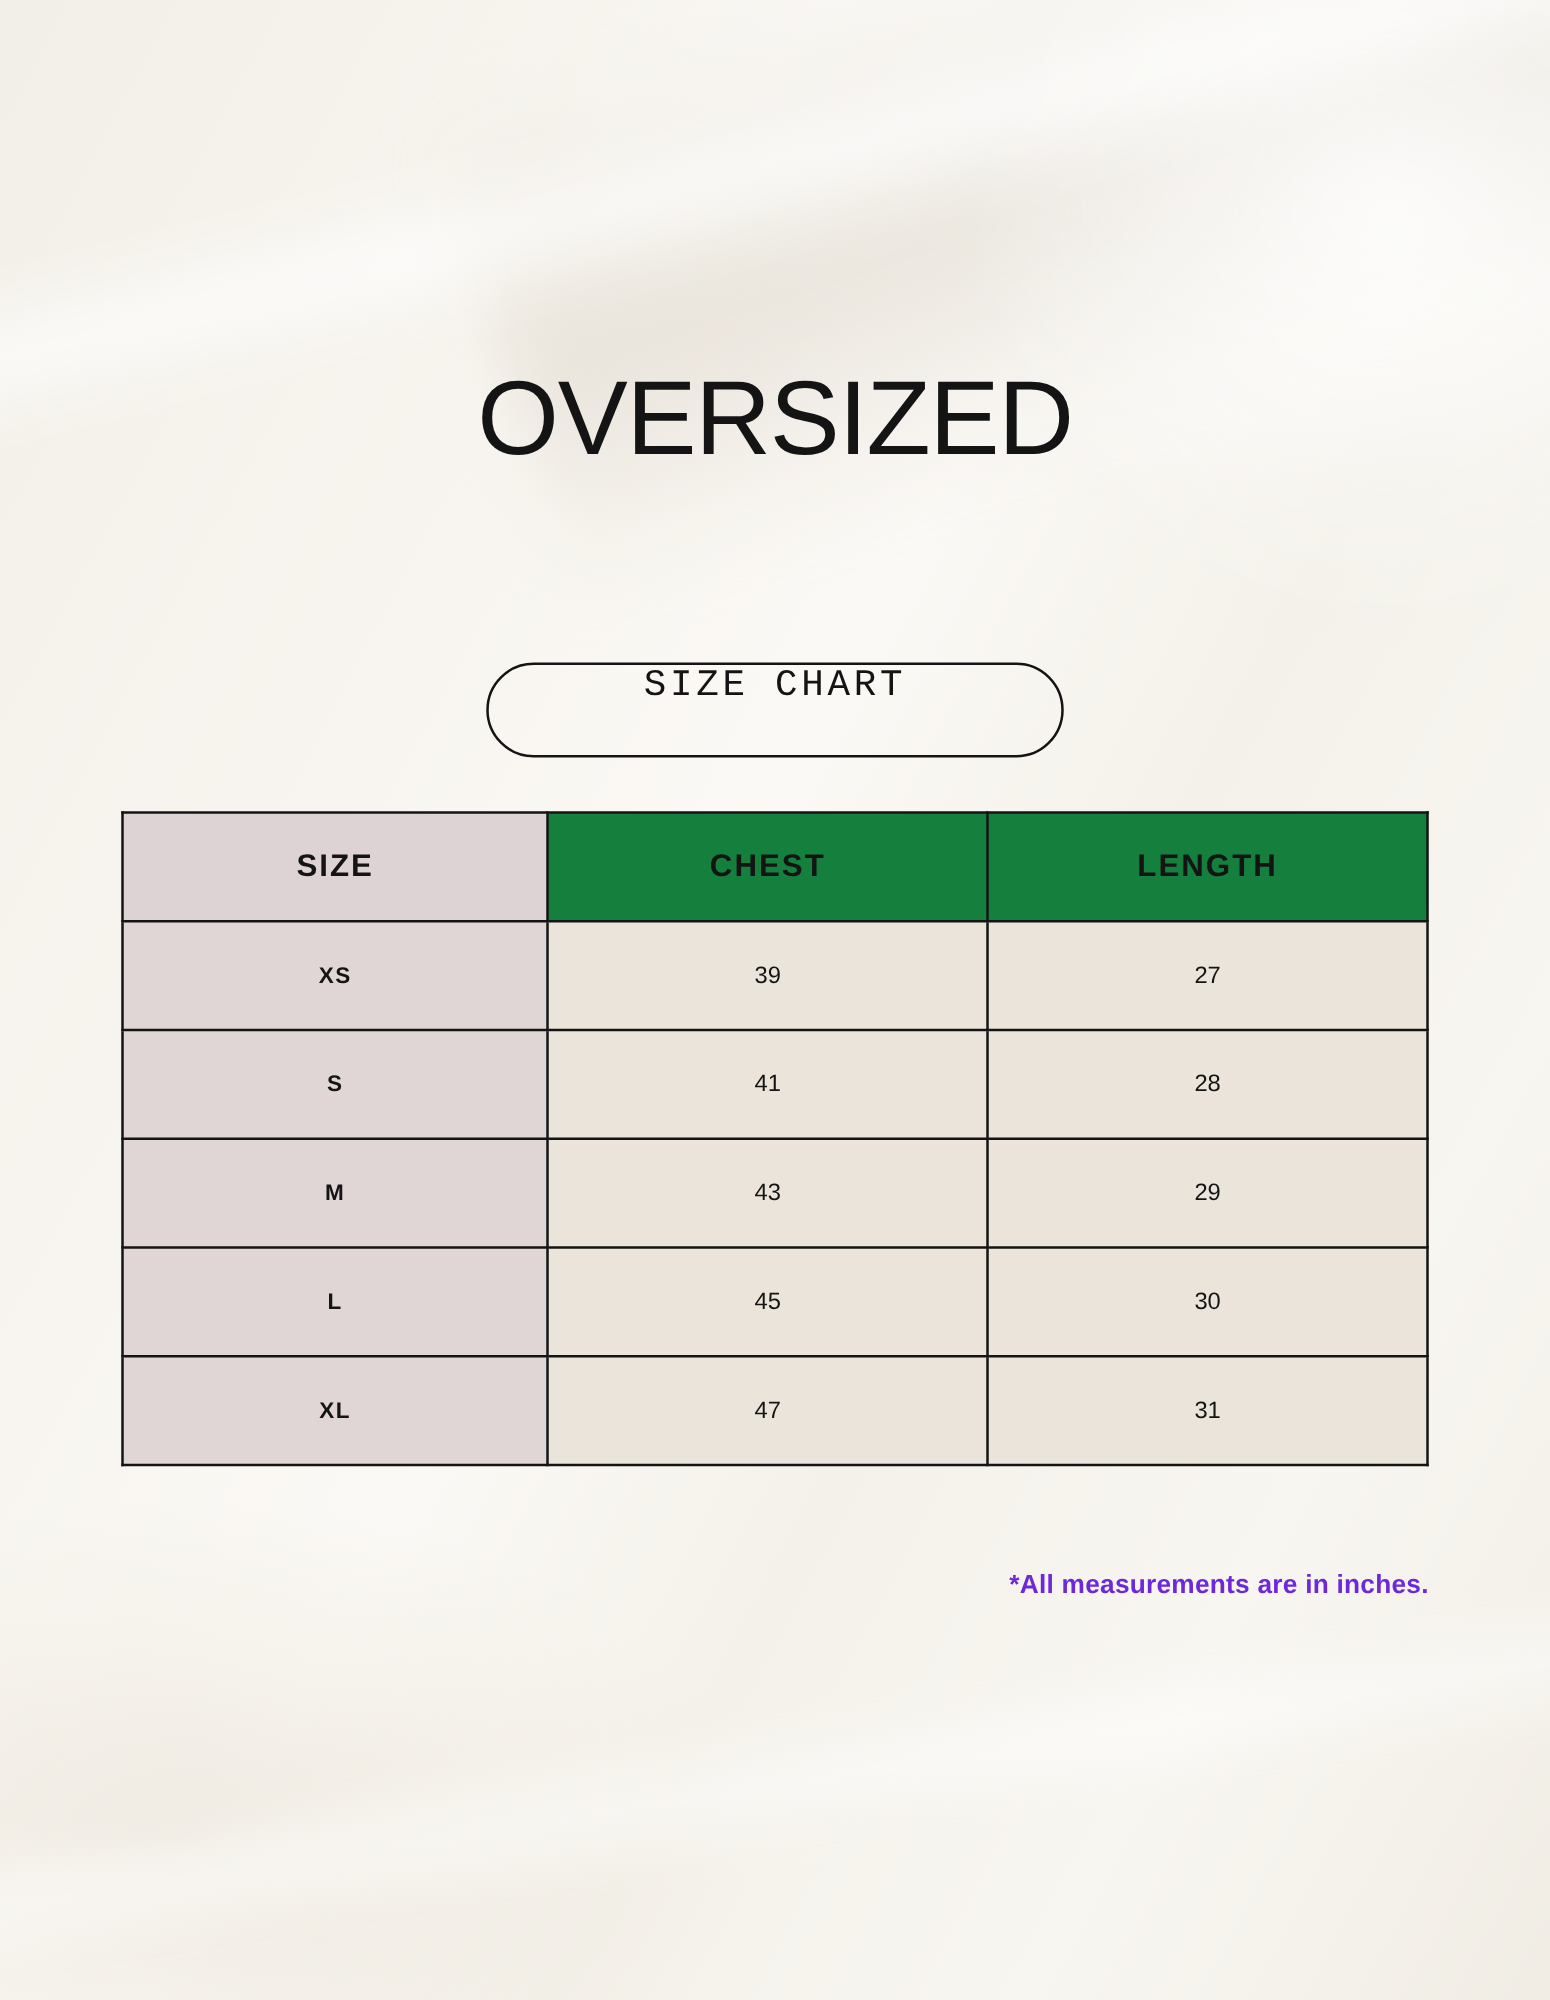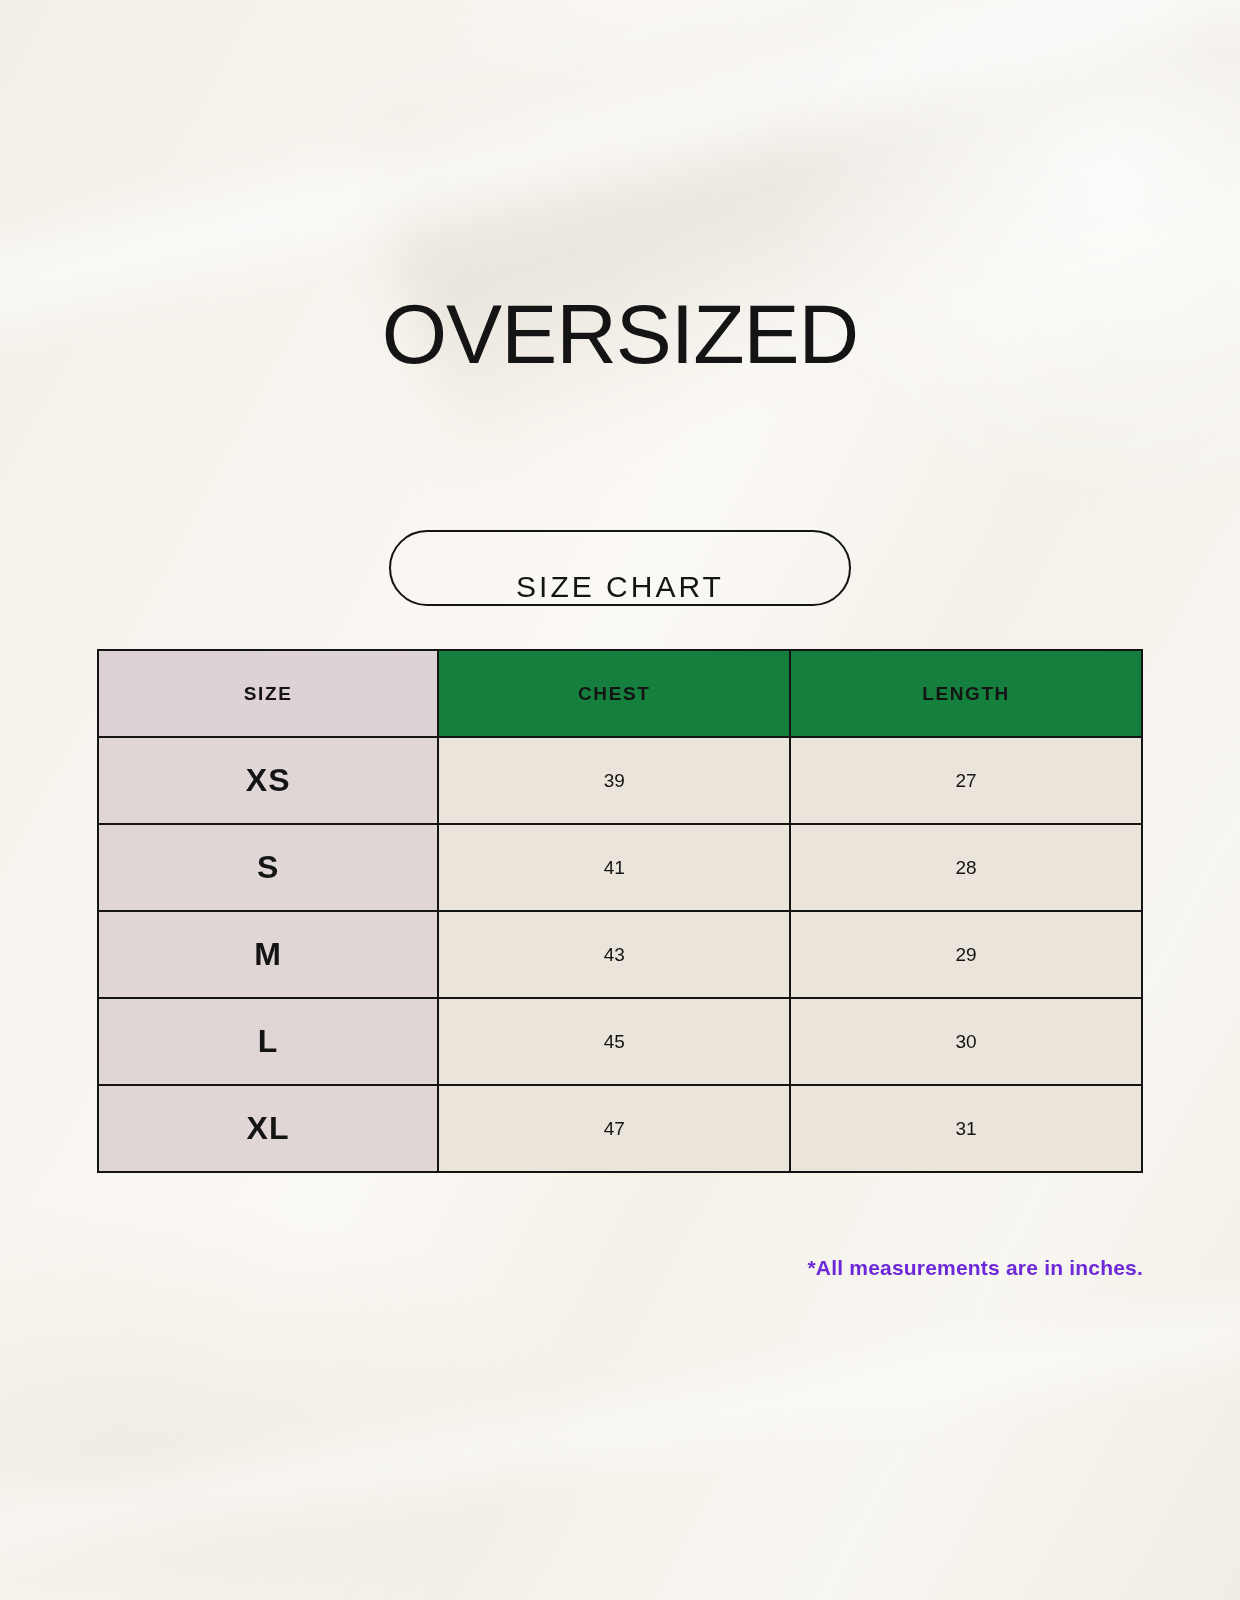--- a/index.html
+++ b/index.html
@@ -70,24 +70,25 @@
   .pill {
     position: absolute;
     left: 50%;
     transform: translateX(-50%);
     top: 530px;
     width: 462px;
     height: 76px;
     border: 2.5px solid #141414;
     border-radius: 40px;
     display: flex;
-    align-items: flex-end;
+    align-items: flex-start;
     justify-content: center;
     box-sizing: border-box;
     background: transparent;
+    font-family: Liberation Mono, monospace;
   }
   .pill span {
     font-size: 30px;
     letter-spacing: 3px;
     font-weight: 400;
     color: #141414;
   }
 
   .table-wrap {
     position: absolute;
@@ -106,30 +107,30 @@
   table.size-table col.c-length { width: 33.7%; }
 
   table.size-table th,
   table.size-table td {
     border: 2.5px solid #141414;
     text-align: center;
     height: 85px;
     padding: 0;
   }
   thead th {
-    font-size: 19px;
+    font-size: 25px;
     font-weight: bold;
     letter-spacing: 1.6px;
   }
   th.h-size { background: #ded3d4; }
   th.h-chest, th.h-length { background: #15803d; }
 
   td.cell-size {
     background: #e0d6d6;
-    font-size: 32px;
+    font-size: 18px;
     font-weight: bold;
     letter-spacing: 1.2px;
   }
   td.cell-val {
     background: #eae4da;
     font-size: 19px;
     font-weight: 400;
   }
 
   .footnote {

